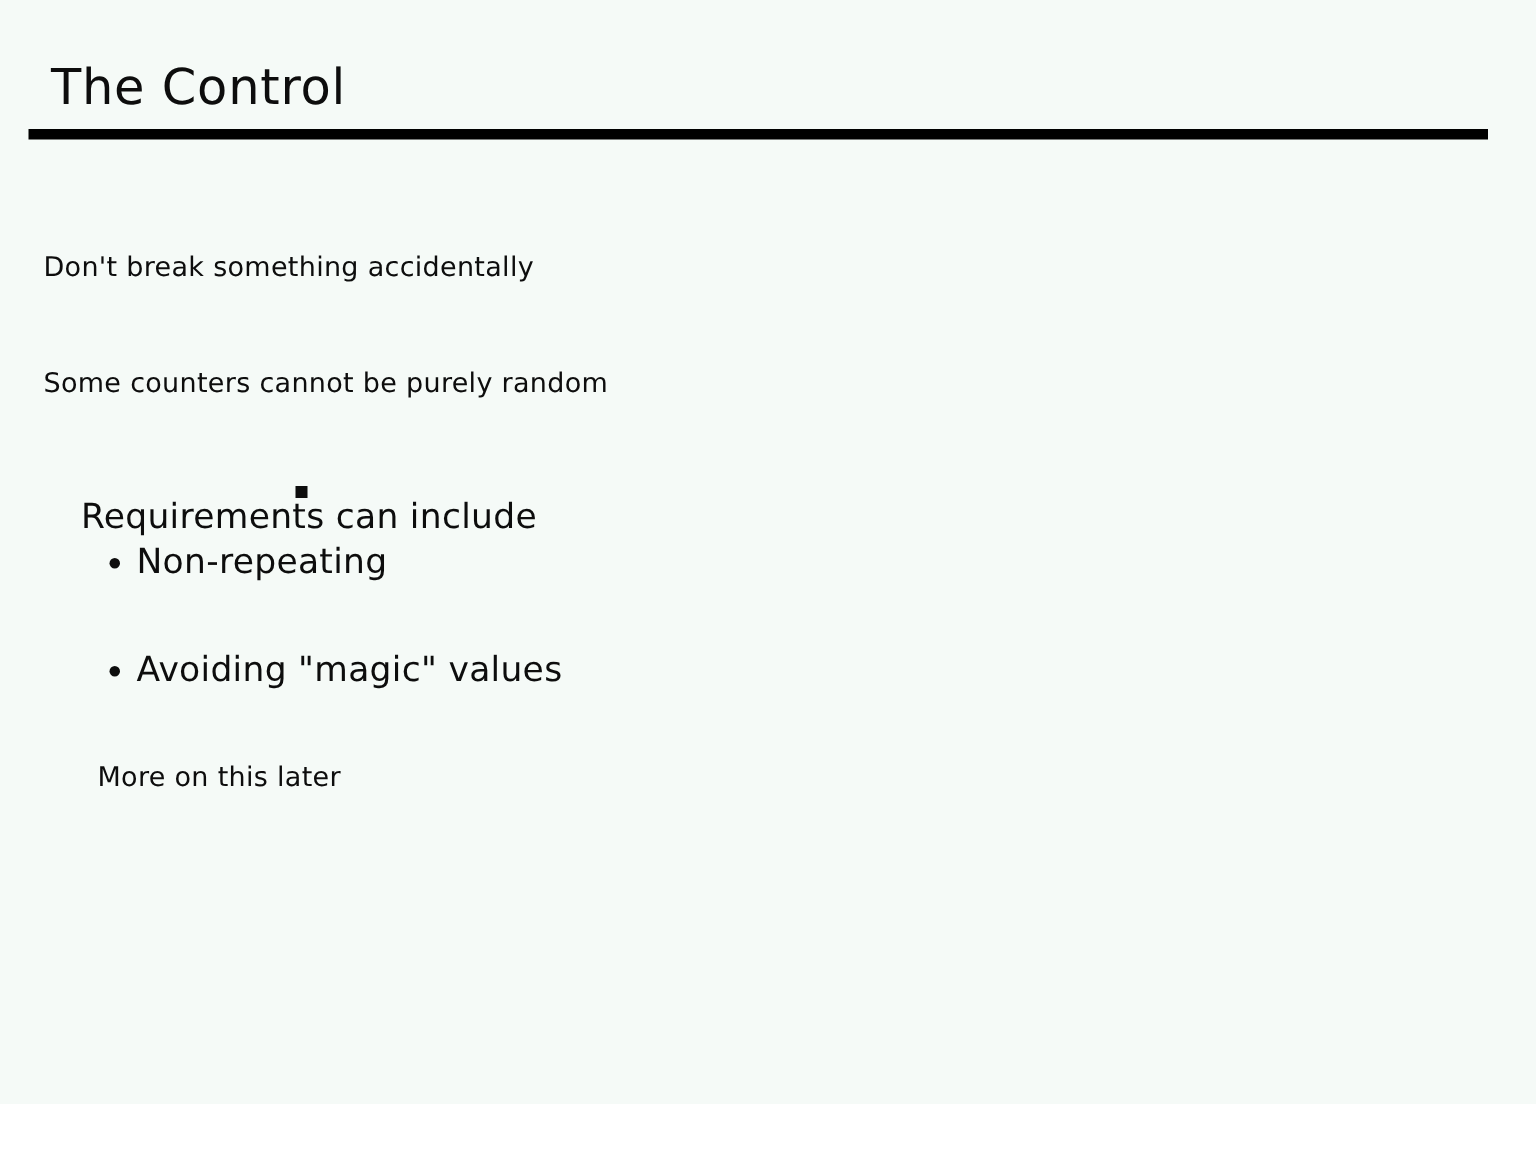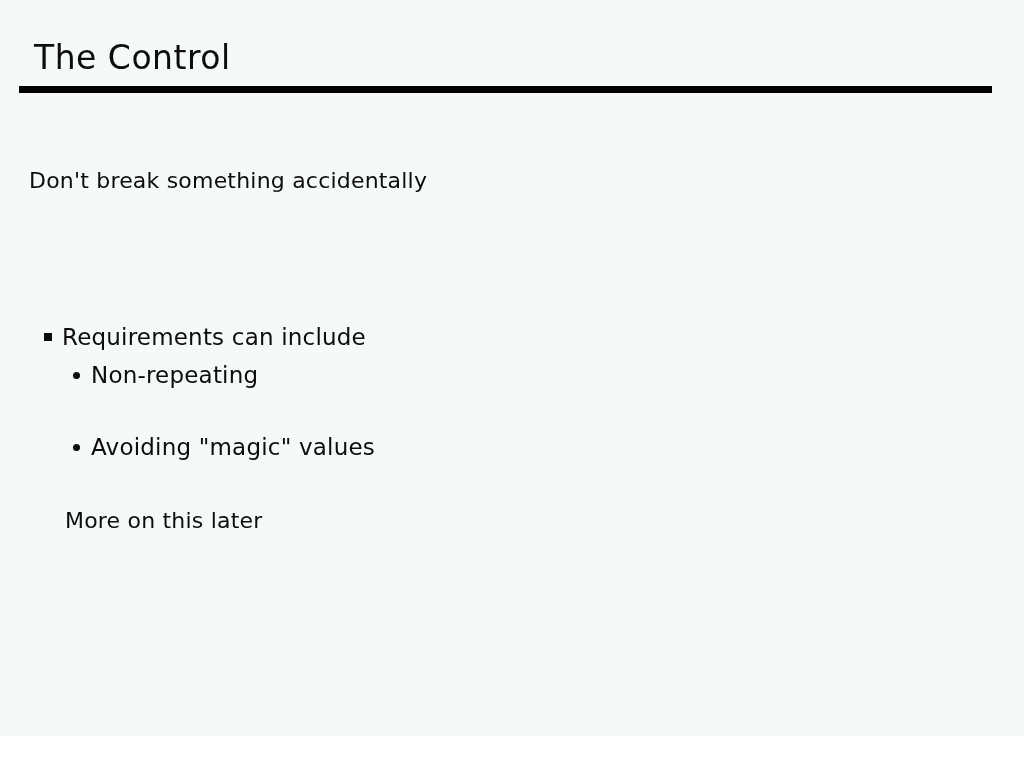--- a/index.html
+++ b/index.html
@@ -29,21 +29,21 @@
     position: absolute;
     left: 19px;
     top: 86px;
     width: 973px;
     height: 7px;
     background: #000000;
   }
   .para {
     position: absolute;
     margin: 0;
-    font-size: 22px;
+    font-size: 18px;
     letter-spacing: 0.2px;
     white-space: nowrap;
   }
   .p1 { left: 29px; top: 168px; }
   .p2 { left: 29px; top: 245px; }
   .closing { left: 29px; top: 508px; margin-left: 36px; }
 
   .bullet-list {
     position: absolute;
     left: 0;
@@ -58,21 +58,21 @@
   .bullet-item {
     position: absolute;
     display: flex;
     align-items: center;
     white-space: nowrap;
   }
   .bullet-item .label {
     font-size: 23px;
     letter-spacing: 0.2px;
   }
-  .lvl1 { left: 44px; top: 324px; }
+  .lvl1 { left: 44px; top: 324px; flex-direction: column; }
   .lvl1 .label { margin-left: 10px; }
   .marker { flex: 0 0 auto; display: inline-block; }
   .marker.square {
     width: 8px;
     height: 8px;
     background: #0d0d0d;
   }
   .lvl2 .marker {
     width: 7px;
     height: 7px;
@@ -89,20 +89,21 @@
 <body>
 
 <div class="slide">
 
   <h1 class="page-title">The Control</h1>
 
   <div class="title-rule"></div>
 
   <p class="para p1">Don't break something accidentally</p>
 
+  <p class="para p2">Some counters cannot be purely random</p>
 
   <ul class="bullet-list">
     <li class="bullet-item lvl1">
       <span class="marker square"></span>
       <span class="label">Requirements can include</span>
     </li>
     <li class="bullet-item lvl2 sub1">
       <span class="marker dot"></span>
       <span class="label">Non-repeating</span>
     </li>

